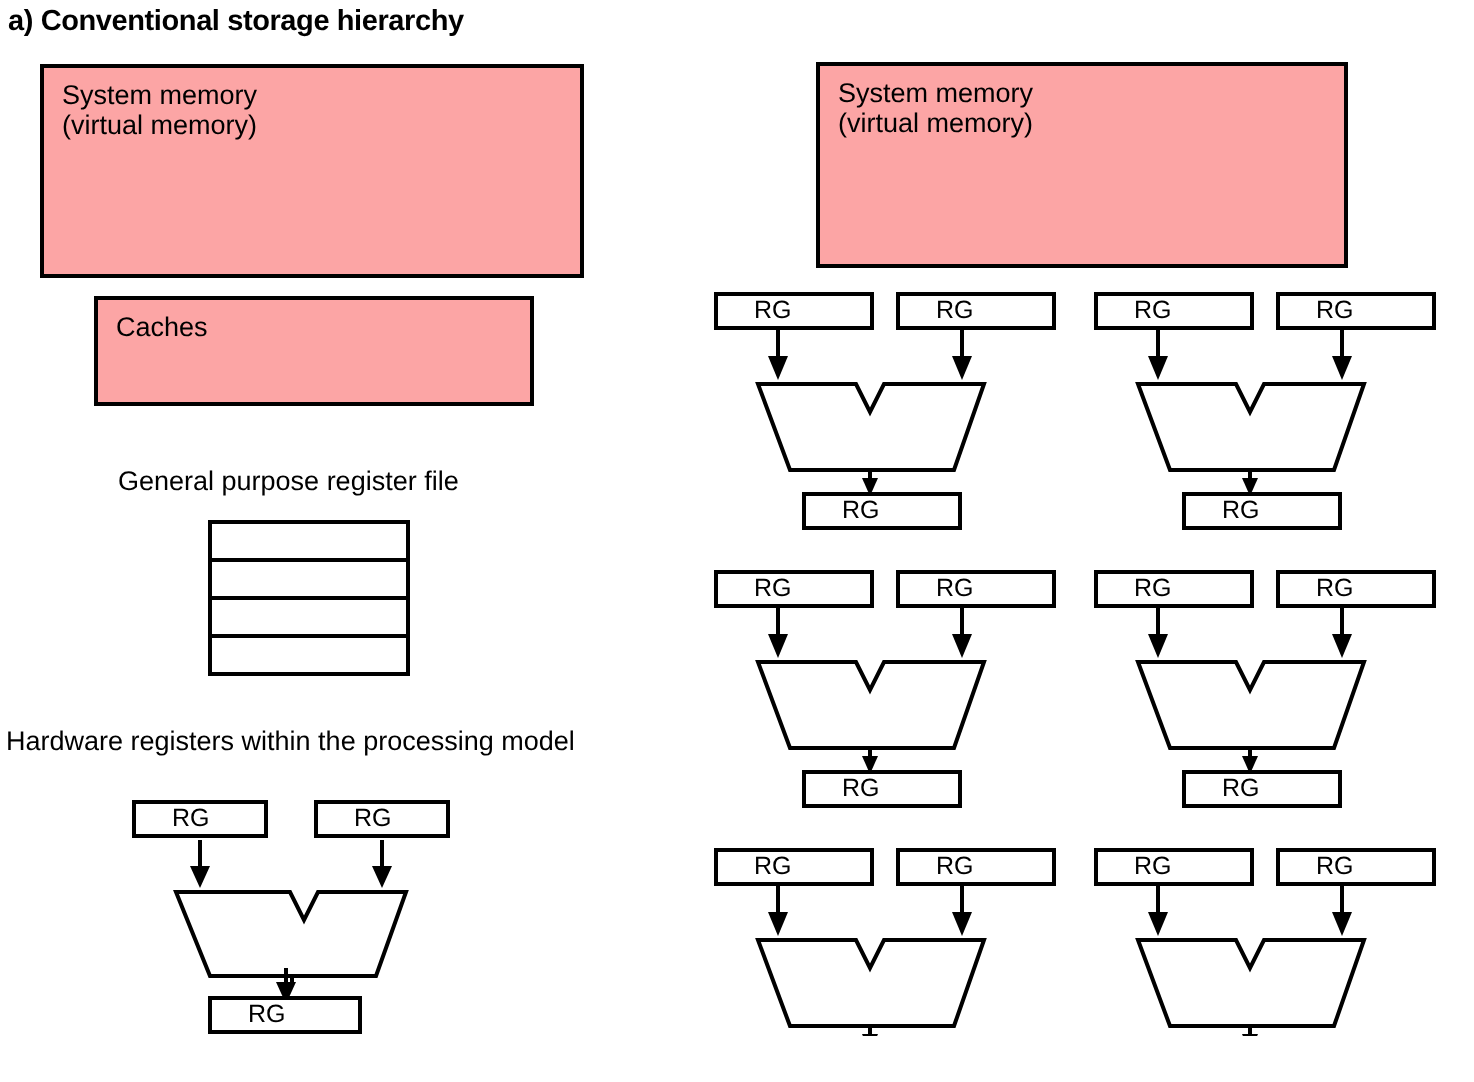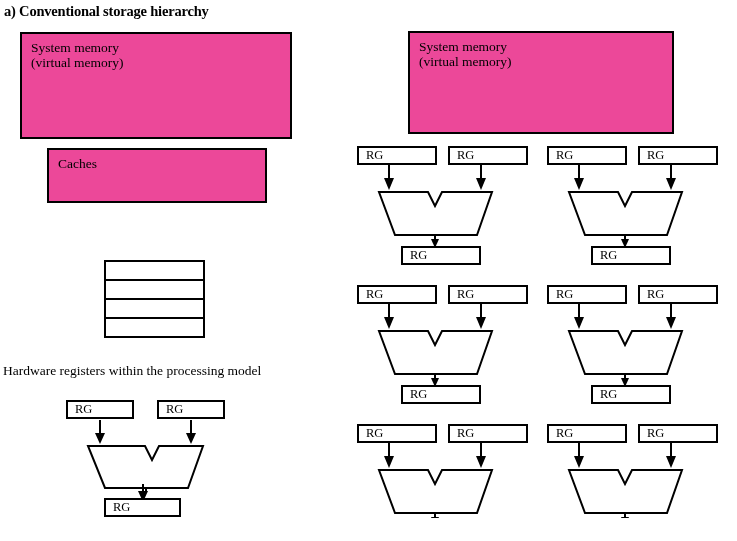--- a/index.html
+++ b/index.html
@@ -5,40 +5,40 @@
   html, body {
     margin: 0;
     padding: 0;
     background: #ffffff;
   }
   #page {
     position: relative;
     width: 737px;
     height: 518px;
     background: #ffffff;
-    font-family: Liberation Serif, serif;
+    font-family: Liberation Sans, sans-serif;
     color: #000000;
     overflow: hidden;
   }
   .panel-title {
     position: absolute;
     font-size: 14.5px;
     font-weight: bold;
     letter-spacing: -0.2px;
     white-space: nowrap;
   }
   .label {
     position: absolute;
     font-size: 13.5px;
     white-space: nowrap;
   }
   .bigbox {
     position: absolute;
     border: 2px solid #000;
-    background: #ec4899;
+    background: #fca5a5;
     box-sizing: border-box;
   }
   .bigbox .boxtext {
     position: absolute;
     left: 9px;
     top: 6px;
     font-size: 13.5px;
     line-height: 15px;
     white-space: pre-line;
   }
@@ -57,21 +57,21 @@
   }
   .regfile .rf-row:last-child { border-bottom: none; }
 
   .rg {
     position: absolute;
     border: 2px solid #000;
     background: #fff;
     box-sizing: border-box;
     font-size: 12.5px;
     line-height: 1;
-    padding-left: 7px;
+    padding-left: 18px;
     display: flex;
     align-items: center;
   }
   .unit {
     position: absolute;
   }
   .unit svg { display: block; }
 </style>
 </head>
 <body>
@@ -82,20 +82,21 @@
 
   <div class="bigbox" style="left:20px; top:32px; width:272px; height:107px;">
     <div class="boxtext">System memory
 (virtual memory)</div>
   </div>
 
   <div class="bigbox" style="left:47px; top:148px; width:220px; height:55px;">
     <div class="boxtext">Caches</div>
   </div>
 
+  <div class="label" style="left:59px; top:233px;">General purpose register file</div>
 
   <div class="regfile" style="left:104px; top:260px; width:101px; height:78px;">
     <div class="rf-row"></div>
     <div class="rf-row"></div>
     <div class="rf-row"></div>
     <div class="rf-row"></div>
   </div>
 
   <div class="label" style="left:3px; top:363px;">Hardware registers within the processing model</div>
 

